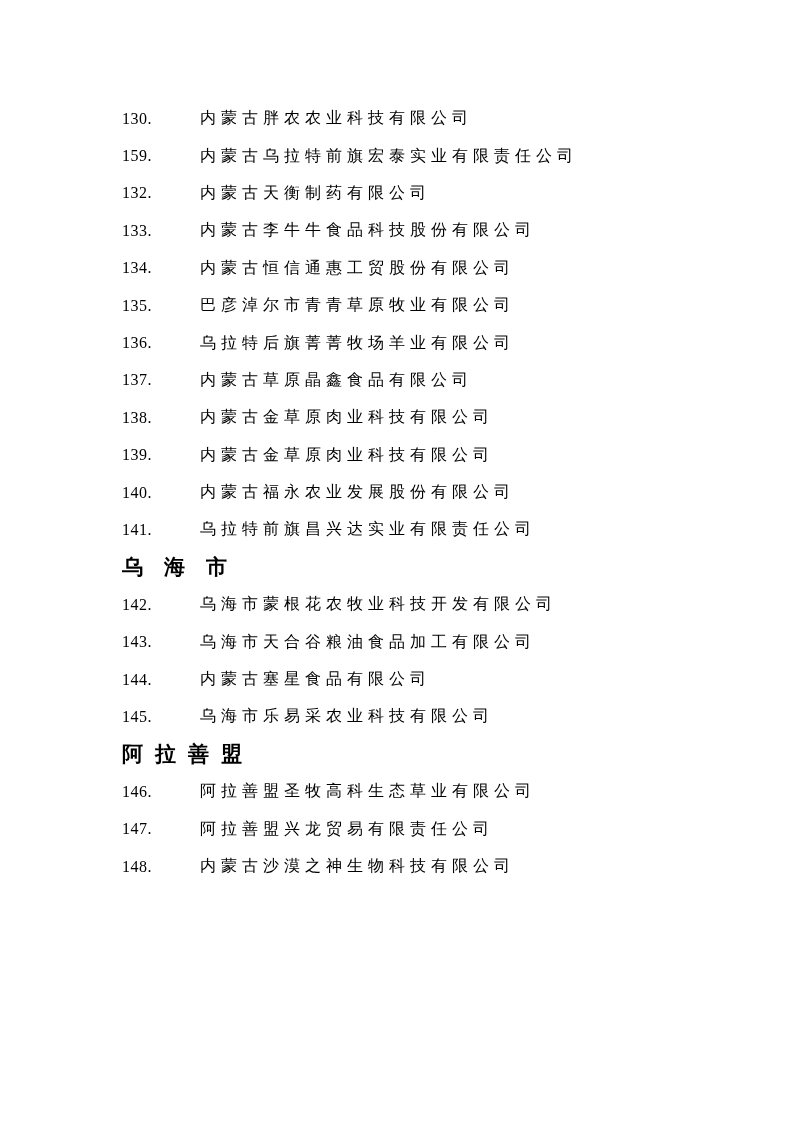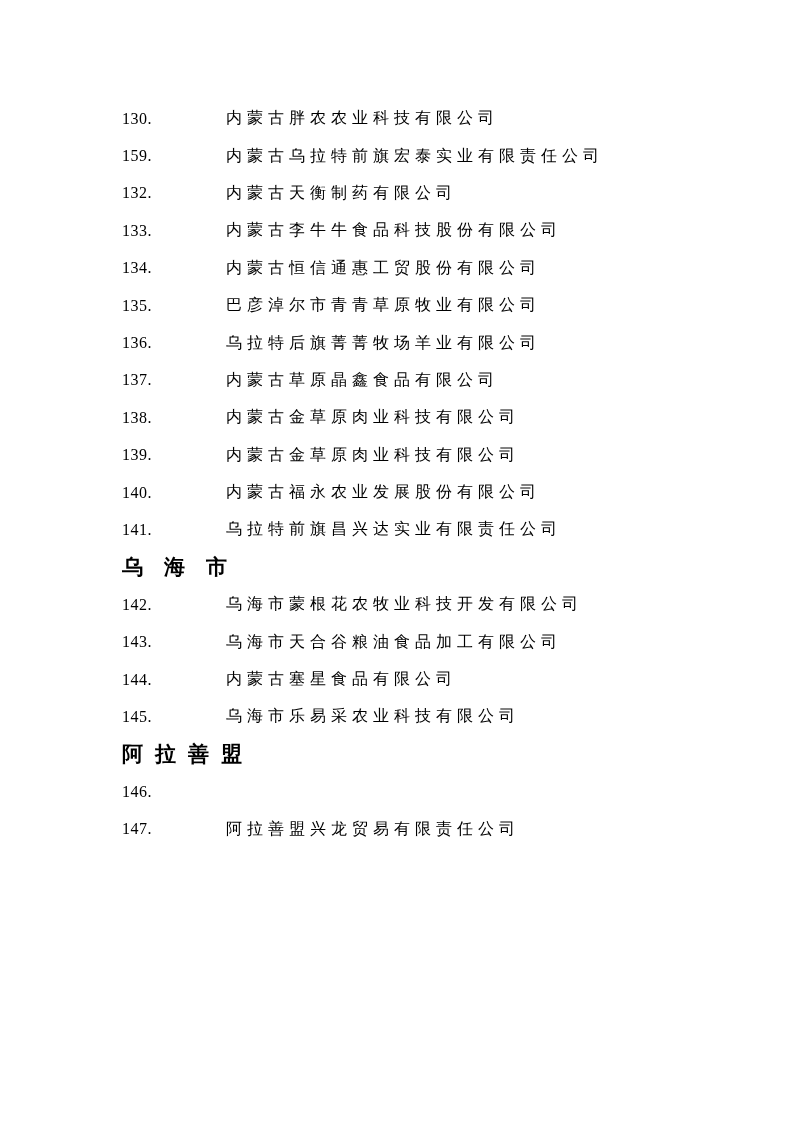--- a/index.html
+++ b/index.html
@@ -29,21 +29,20 @@
     flex: 0 0 58px;
     width: 58px;
     font-size: 16px;
     letter-spacing: 0.5px;
     font-family: "Liberation Serif", "DejaVu Serif", serif;
   }
   .cname {
     font-size: 16px;
     letter-spacing: 5px;
     font-family: Liberation Serif, serif;
-    margin-left: 26px;
   }
   .sec-header {
     font-family: "Liberation Sans", "DejaVu Sans", sans-serif;
     font-weight: bold;
     font-size: 21px;
   }
   .spacing-wide { letter-spacing: 21px; }
   .spacing-med  { letter-spacing: 12px; text-align: right; }
 </style>
 </head>
@@ -118,19 +117,24 @@
   <div class="doc-line">
     <span class="num">145.</span>
     <span class="cname">乌海市乐易采农业科技有限公司</span>
   </div>
 
   <div class="doc-line">
     <span class="sec-header spacing-med">阿拉善盟</span>
   </div>
   <div class="doc-line">
     <span class="num">146.</span>
+    <span class="cname">阿拉善盟圣牧高科生态草业有限公司</span>
   </div>
   <div class="doc-line">
     <span class="num">147.</span>
     <span class="cname">阿拉善盟兴龙贸易有限责任公司</span>
   </div>
+  <div class="doc-line">
+    <span class="num">148.</span>
+    <span class="cname">内蒙古沙漠之神生物科技有限公司</span>
+  </div>
 
 </div>
 
 </body></html>

